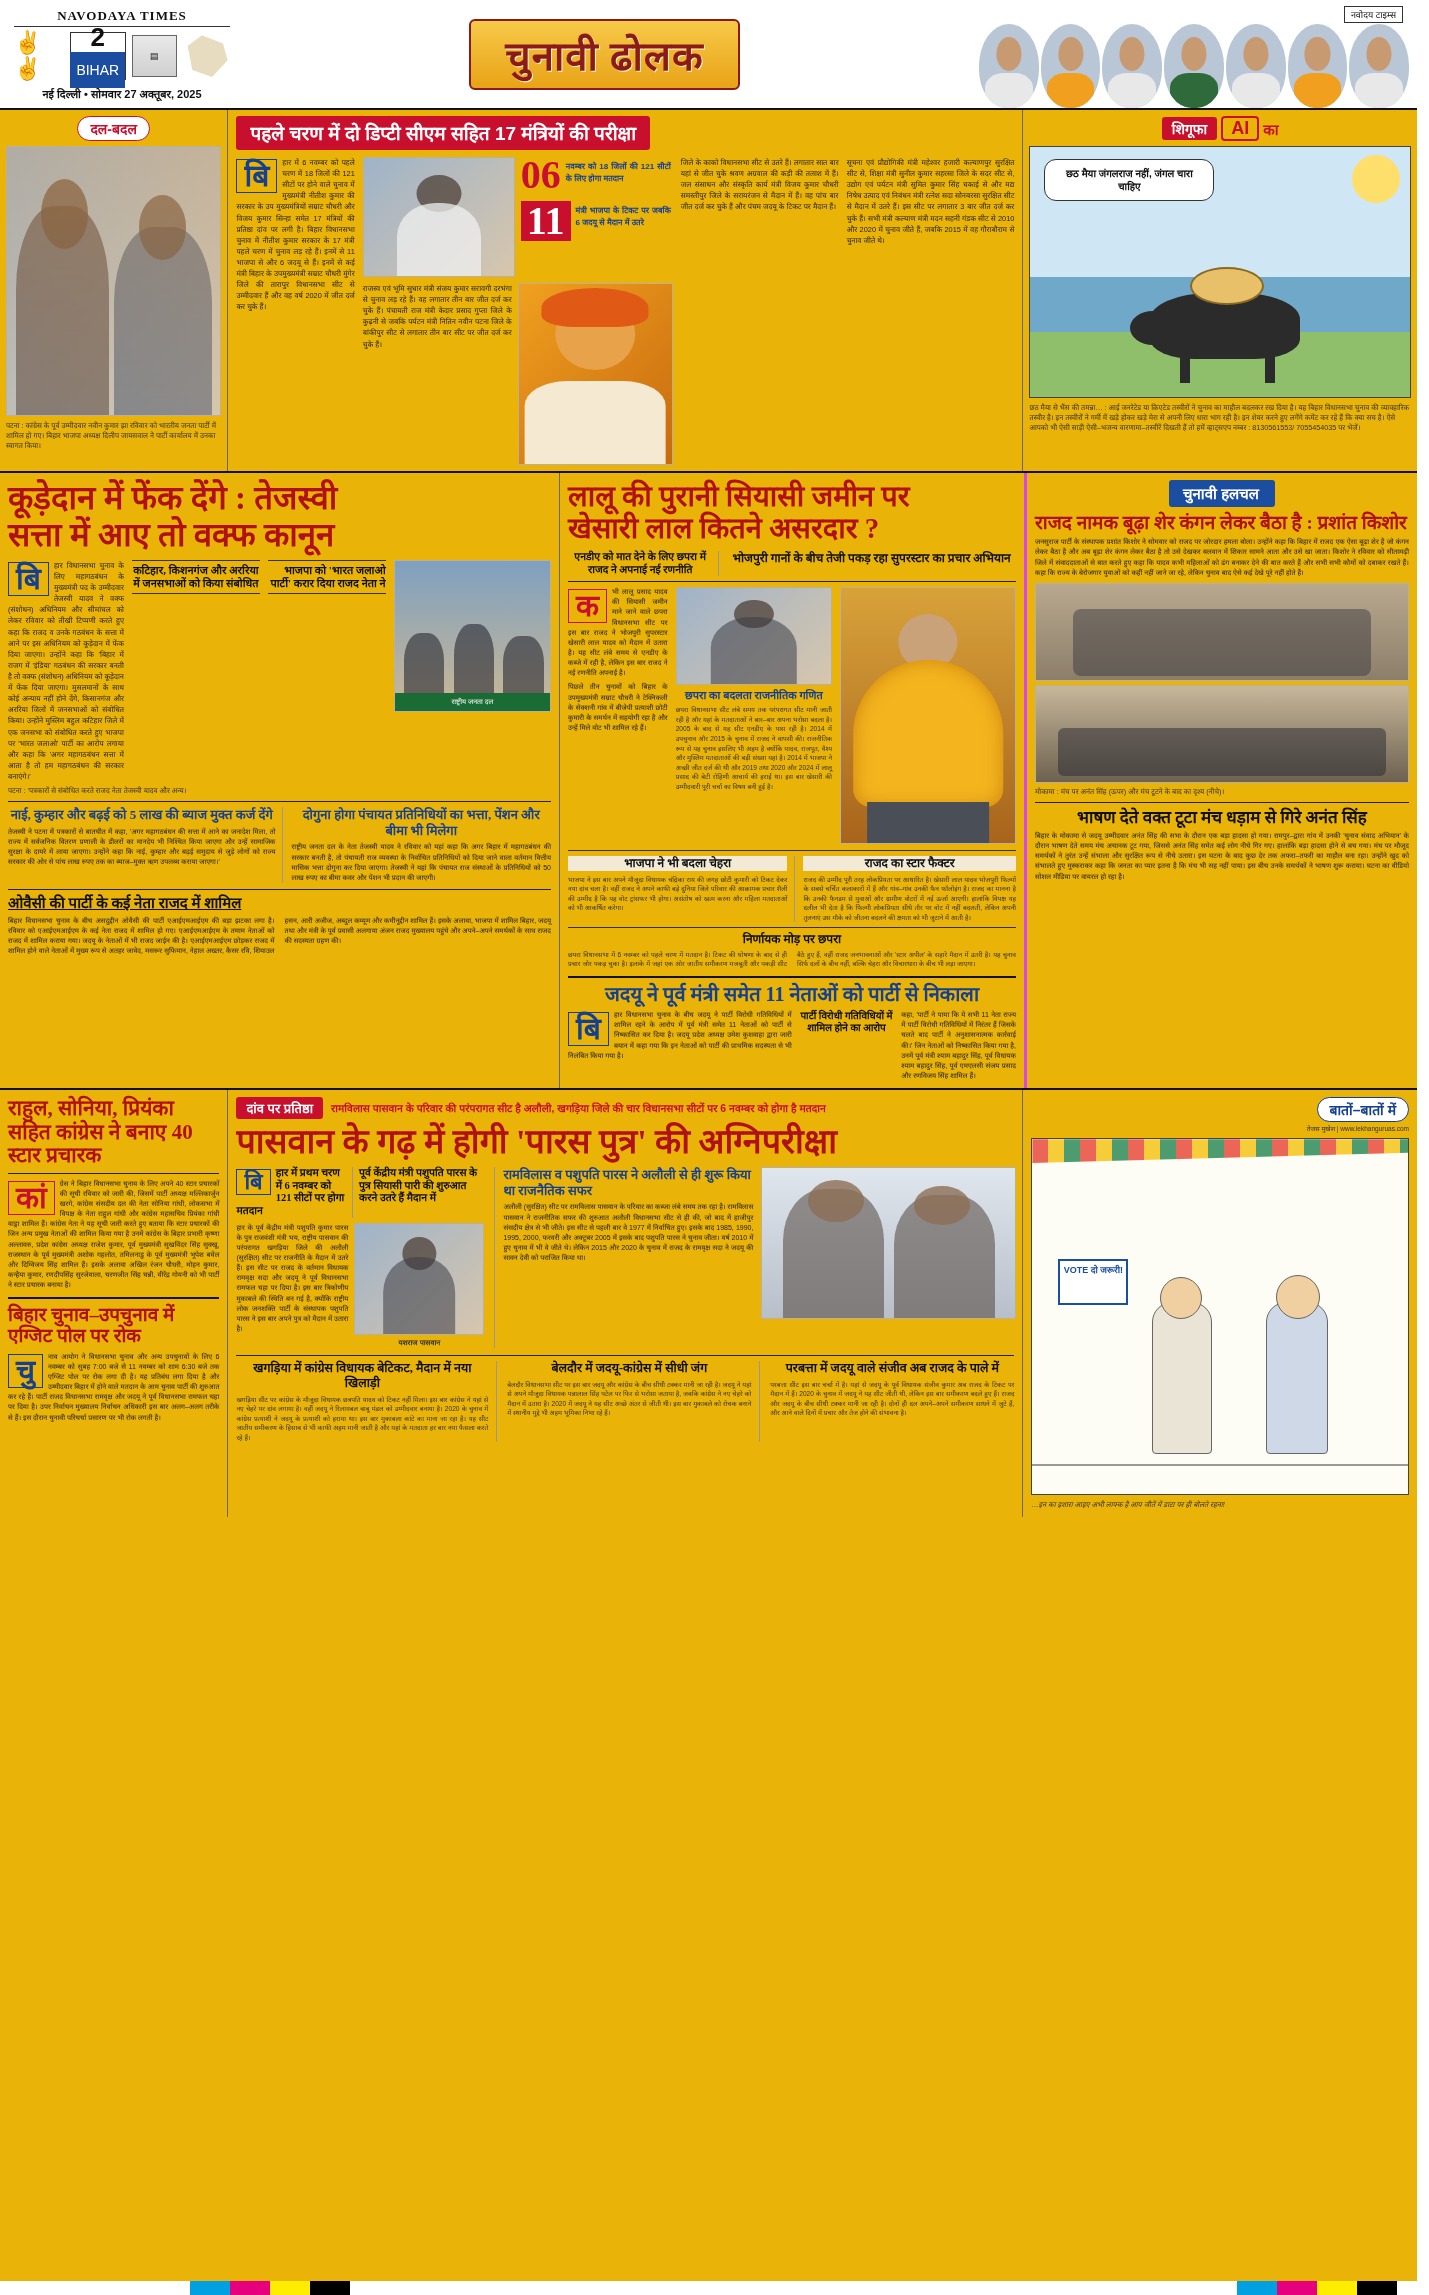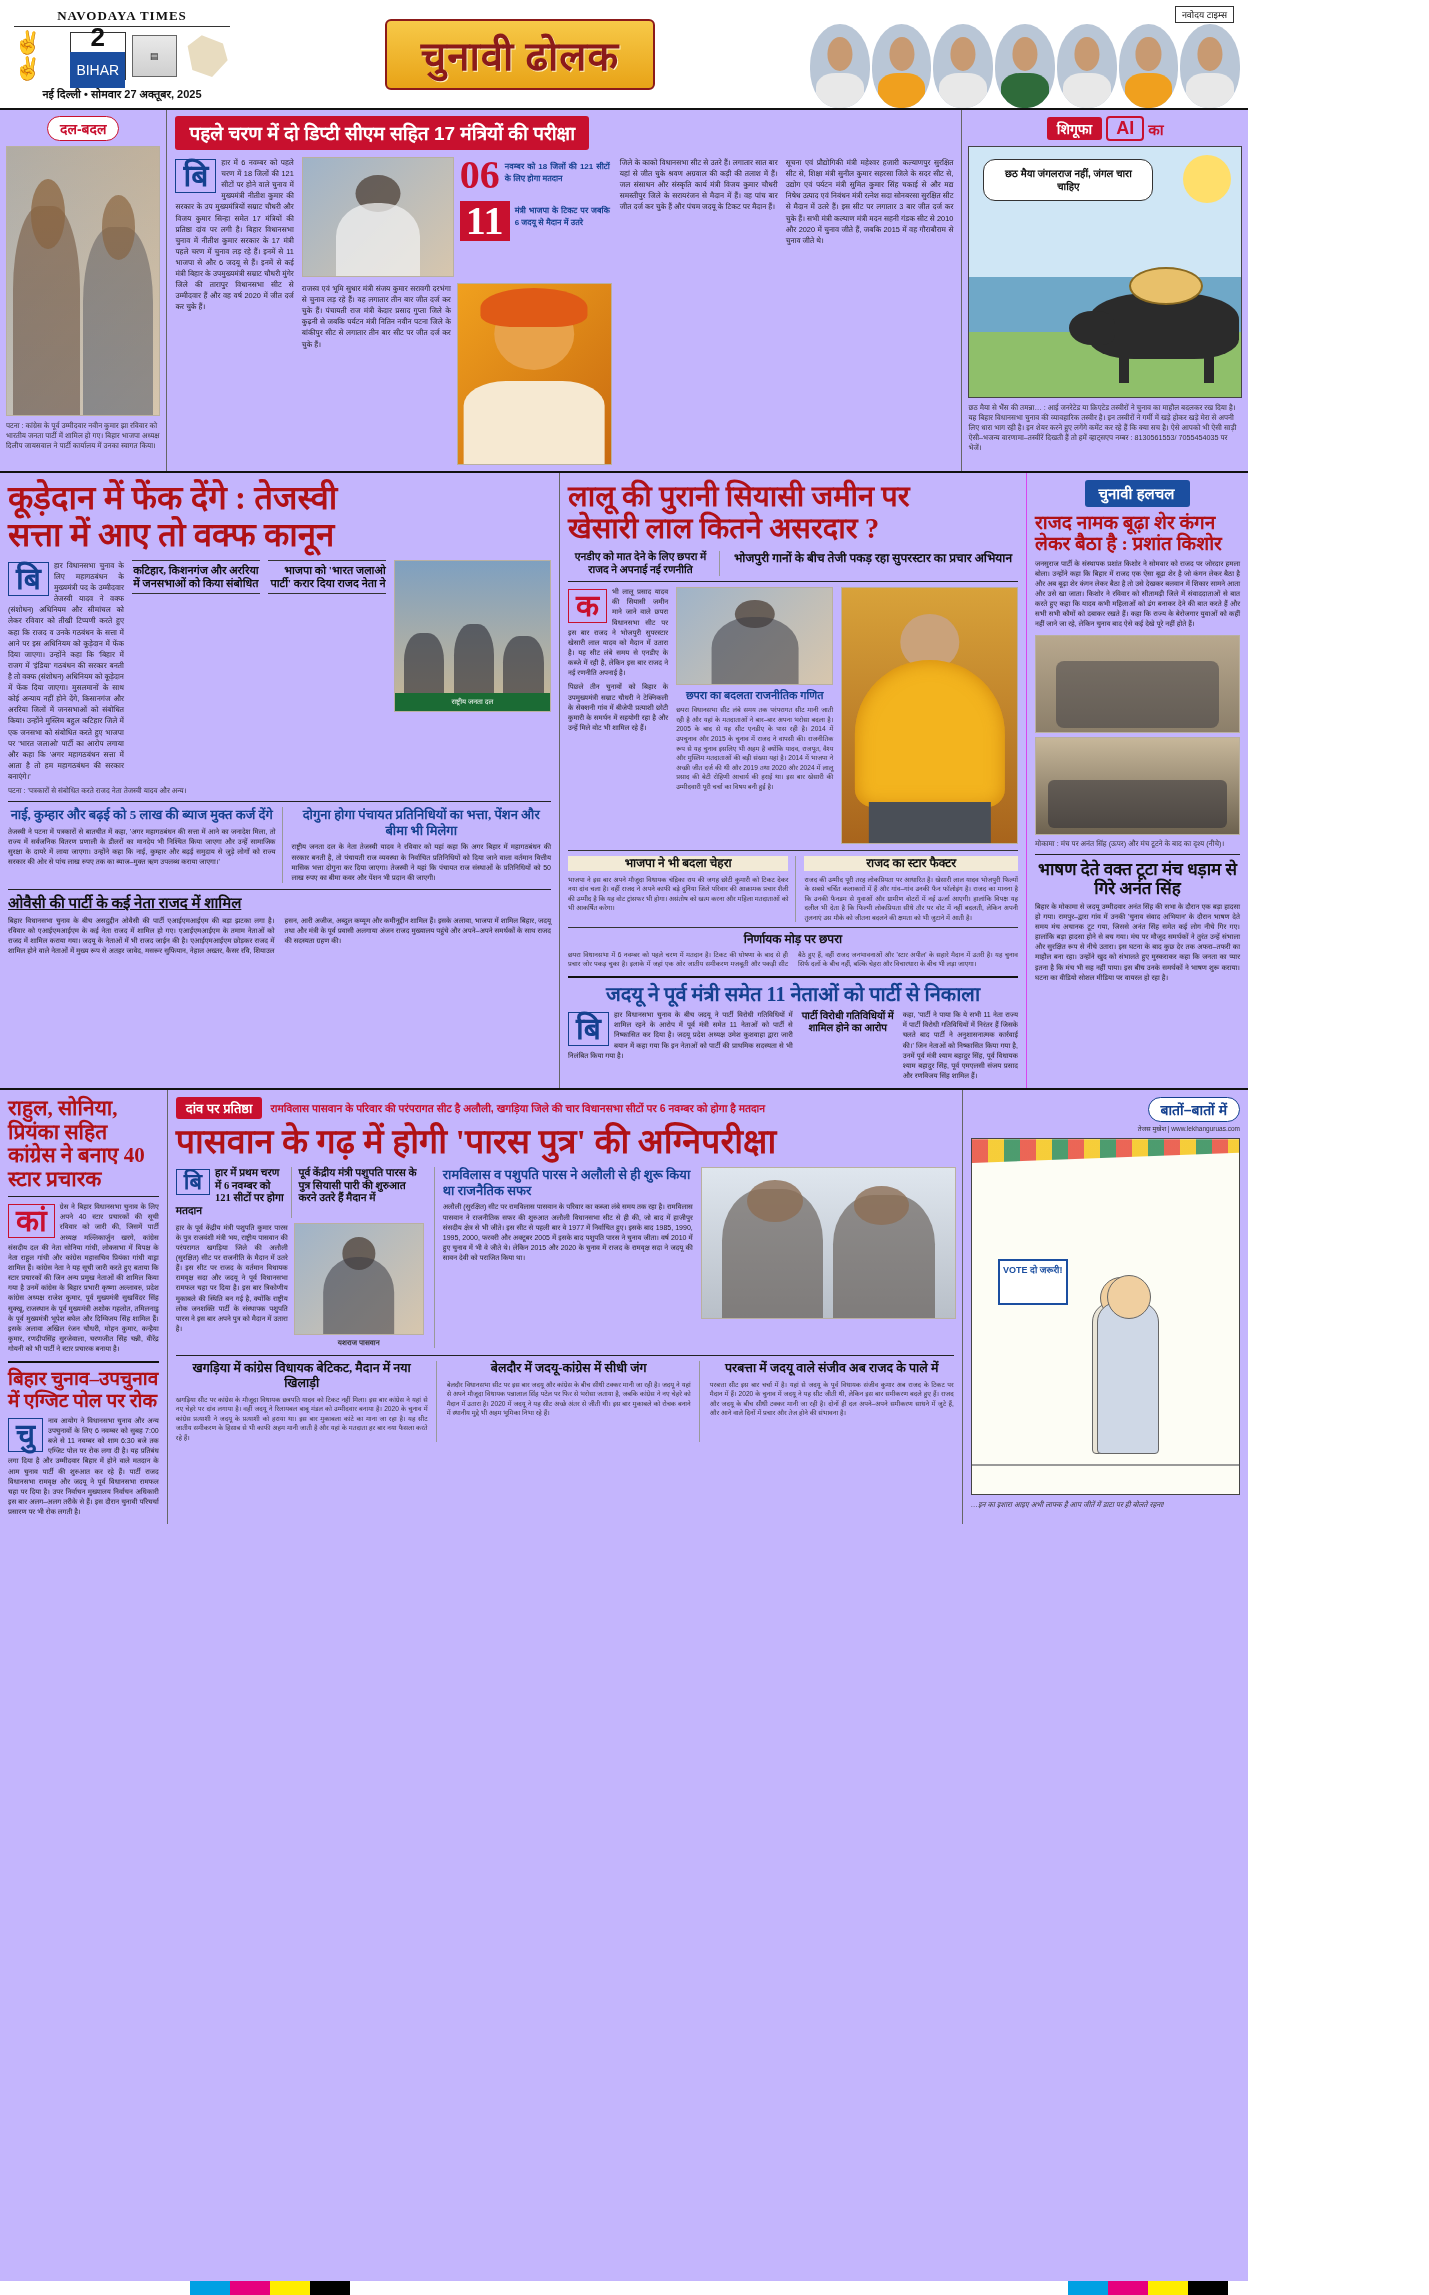--- a/index.html
+++ b/index.html
@@ -1,17 +1,17 @@
 <!DOCTYPE html>
 <html><head>
 <meta charset="utf-8">
 <style>
   html,body{margin:0;padding:0;background:#fff;}
   body{width:1429px;height:2295px;font-family:"Liberation Sans",sans-serif;color:#111;position:relative;overflow:hidden;}
-  .page{width:1248px;height:2295px;position:relative;background:#c4b5fd;padding:0;box-sizing:border-box;}
+  .page{width:1417px;height:2295px;position:relative;background:#eab308;padding:0;box-sizing:border-box;}
   .hr{border:0;border-top:1px solid #222;margin:0;}
   .thick{border-top:2px solid #111;}
   
   .masthead{display:flex;align-items:center;height:108px;border-bottom:2px solid #111;position:relative;background:#fff;}
   .mast-left{width:230px;padding-left:14px;box-sizing:border-box;}
   .mast-brand{font-family:"Liberation Serif",serif;font-weight:bold;font-size:13px;letter-spacing:1px;text-align:center;border-bottom:1px solid #333;padding-bottom:2px;}
   .mast-row{display:flex;align-items:center;gap:6px;margin-top:3px;}
   .finger-ico{font-size:22px;letter-spacing:-2px;color:#1b4ea0;}
   .page-num-box{width:54px;height:46px;border:1px solid #333;display:flex;flex-direction:column;align-items:center;justify-content:center;}
   .page-num{font-size:26px;font-weight:bold;line-height:1;}
@@ -230,21 +230,21 @@
         <div style="width:262px;">
           <div class="subhead c" style="font-size:13px;color:#14408f;">दोगुना होगा पंचायत प्रतिनिधियों का भत्ता, पेंशन और बीमा भी मिलेगा</div>
           <div class="body-txt s" style="margin-top:4px;">राष्ट्रीय जनता दल के नेता तेजस्वी यादव ने रविवार को यहां कहा कि अगर बिहार में महागठबंधन की सरकार बनती है, तो पंचायती राज व्यवस्था के निर्वाचित प्रतिनिधियों को दिया जाने वाला वर्तमान वित्तीय मासिक भत्ता दोगुना कर दिया जाएगा। तेजस्वी ने यहां कि पंचायत राज संस्थाओं के प्रतिनिधियों को 50 लाख रुपए का बीमा कवर और पेंशन भी प्रदान की जाएगी।</div>
         </div>
       </div>
       <hr class="hr" style="margin:6px 0 4px;">
       <div class="subhead" style="font-size:15px;text-decoration:underline;">ओवैसी की पार्टी के कई नेता राजद में शामिल</div>
       <div class="body-txt s" style="margin-top:4px;column-count:2;column-gap:10px;">बिहार विधानसभा चुनाव के बीच असदुद्दीन ओवैसी की पार्टी एआईएमआईएम की बड़ा झटका लगा है। रविवार को एआईएमआईएम के कई नेता राजद में शामिल हो गए। एआईएमआईएम के तमाम नेताओं को राजद में शामिल कराया गया। जदयू के नेताओं में भी राजद जाईन की है। एआईएमआईएम छोड़कर राजद में शामिल होने वाले नेताओं में मुख्य रूप से अतहर जावेद, मसरूर सुफियान, नेहाल अख्तर, कैसर रवि, शियाउल हसन, आरी अजीज, अब्दुल कय्यूम और कमीनूद्दीन शामिल हैं। इसके अलावा, भाजपा में शामिल बिहार, जदयू तथा और मंत्री के पूर्व प्रवासी अलगाया अंजन राजद मुख्यालय पहुंचे और अपने–अपने समर्थकों के साथ राजद की सदस्यता ग्रहण की।</div>
     </div>
 
-    <div class="col" style="width:467px;padding:7px 8px;border-right:1px solid #d946ef;">
+    <div class="col" style="width:467px;padding:7px 8px;border-right:3px solid #d946ef;">
       <div class="h-main hd-red" style="font-size:29px;">लालू की पुरानी सियासी जमीन पर</div>
       <div class="h-main hd-red" style="font-size:29px;">खेसारी लाल कितने असरदार ?</div>
       <div style="display:flex;gap:8px;margin-top:6px;">
         <div style="width:150px;border-right:1px solid #999;padding-right:6px;">
           <div class="subhead" style="font-size:10.5px;text-align:center;">एनडीए को मात देने के लिए छपरा में राजद ने अपनाई नई रणनीति</div>
         </div>
         <div style="width:300px;">
           <div class="subhead" style="font-size:12px;text-align:center;">भोजपुरी गानों के बीच तेजी पकड़ रहा सुपरस्टार का प्रचार अभियान</div>
         </div>
       </div>

